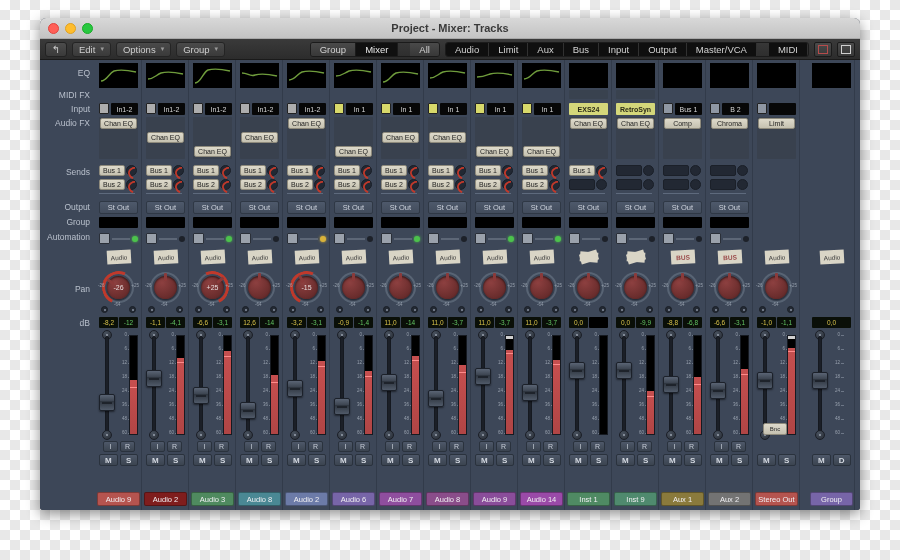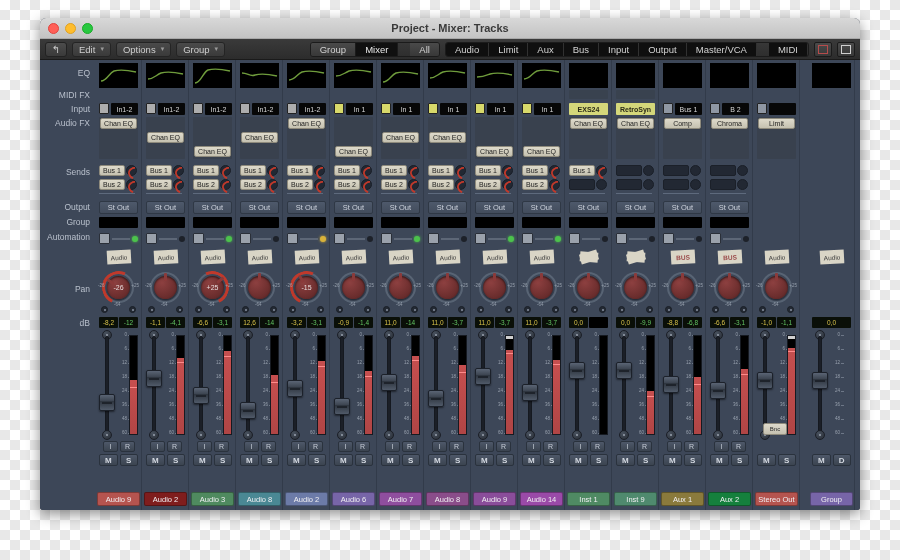--- a/index.html
+++ b/index.html
@@ -1426,21 +1426,21 @@
             </span>
           </div>
           <div class="irrow">
             <span class="irbtn">I</span>
             <span class="irbtn">R</span>
           </div>
           <div class="msrow">
             <span class="msbtn">M</span>
             <span class="msbtn">S</span>
           </div>
-          <div class="namerow" style="background:#15803d">Aux 2</div>
+          <div class="namerow" style="background:#737373">Aux 2</div>
         </div>
         <div class="strip">
           <div class="eqbox"></div>
           <div class="inputrow">
             <span class="inled dim"></span>
             <span class="inval"></span>
           </div>
           <div class="fxzone">
             <div class="fxslot" style="top:1px">Limit</div>
           </div>

